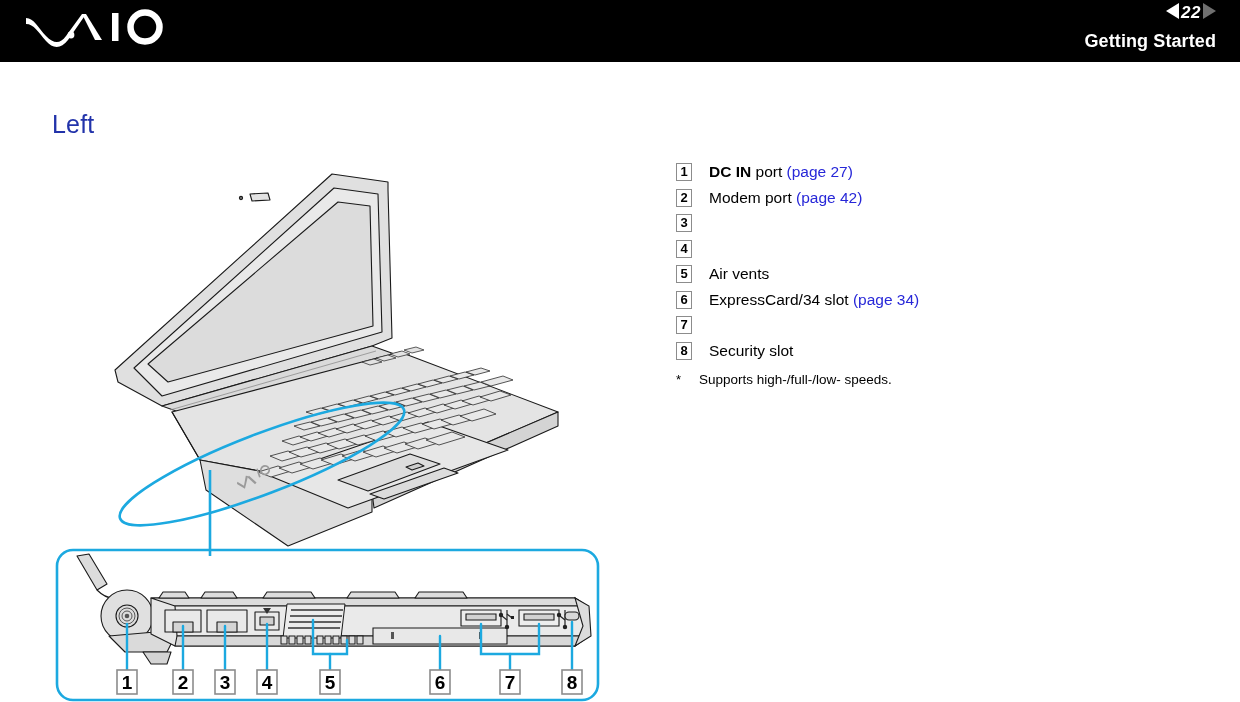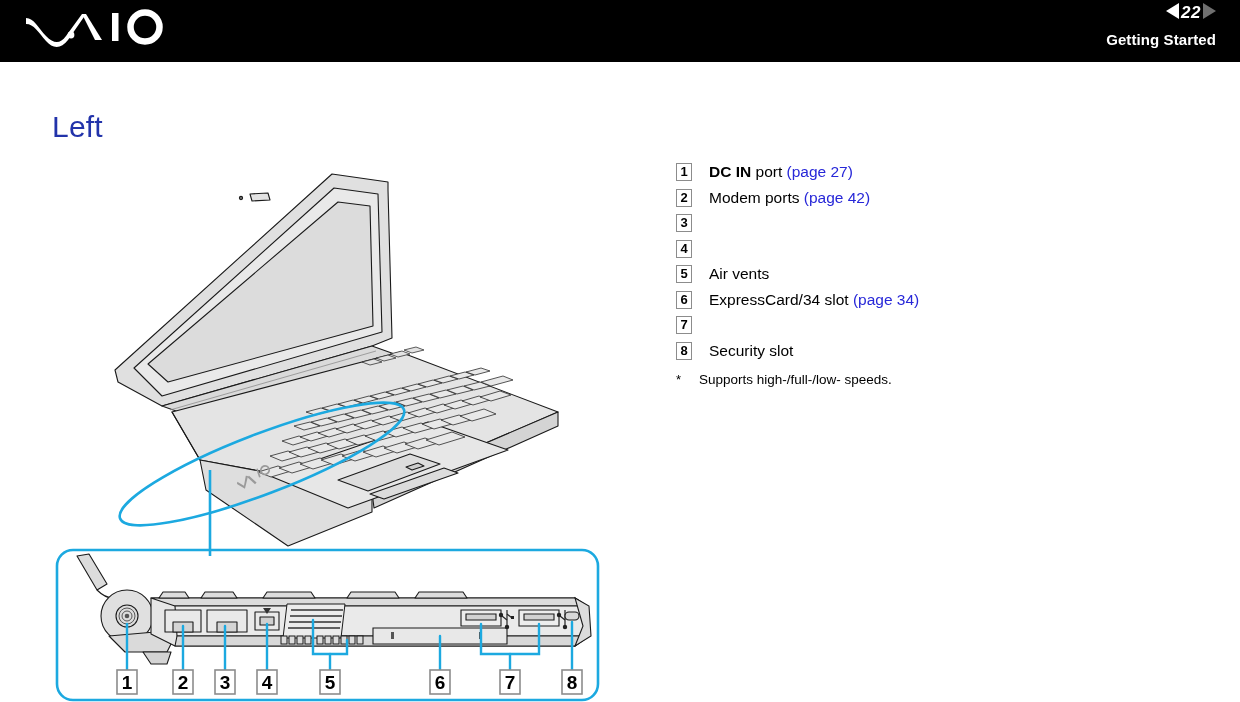--- a/index.html
+++ b/index.html
@@ -64,31 +64,31 @@
     font-style: italic;
     font-weight: bold;
     font-size: 17px;
     letter-spacing: 0.5px;
     min-width: 24px;
     text-align: center;
   }
   .section-title {
     color: #ffffff;
     font-weight: bold;
-    font-size: 15px;
+    font-size: 18px;
     padding-top: 2px;
     letter-spacing: 0.1px;
   }
 
   
   .page-heading {
     position: absolute;
     left: 52px;
     top: 110px;
-    font-size: 30px;
+    font-size: 25px;
     color: #2233aa;
     letter-spacing: 0.2px;
   }
 
   
   .spec-list {
     position: absolute;
     left: 676px;
     top: 162px;
     width: 520px;
@@ -465,21 +465,21 @@
 
 <div class="spec-list">
 
   <div class="spec-row">
     <div class="num-box">1</div>
     <div class="spec-text"><span class="bold">DC IN</span><span> port </span><span class="pageref">(page 27)</span></div>
   </div>
 
   <div class="spec-row">
     <div class="num-box">2</div>
-    <div class="spec-text"><span>Modem ports </span><span class="pageref">(page 42)</span></div>
+    <div class="spec-text"><span>Modem port </span><span class="pageref">(page 42)</span></div>
   </div>
 
   <div class="spec-row">
     <div class="num-box">3</div>
   </div>
 
   <div class="spec-row">
     <div class="num-box">4</div>
   </div>
 

